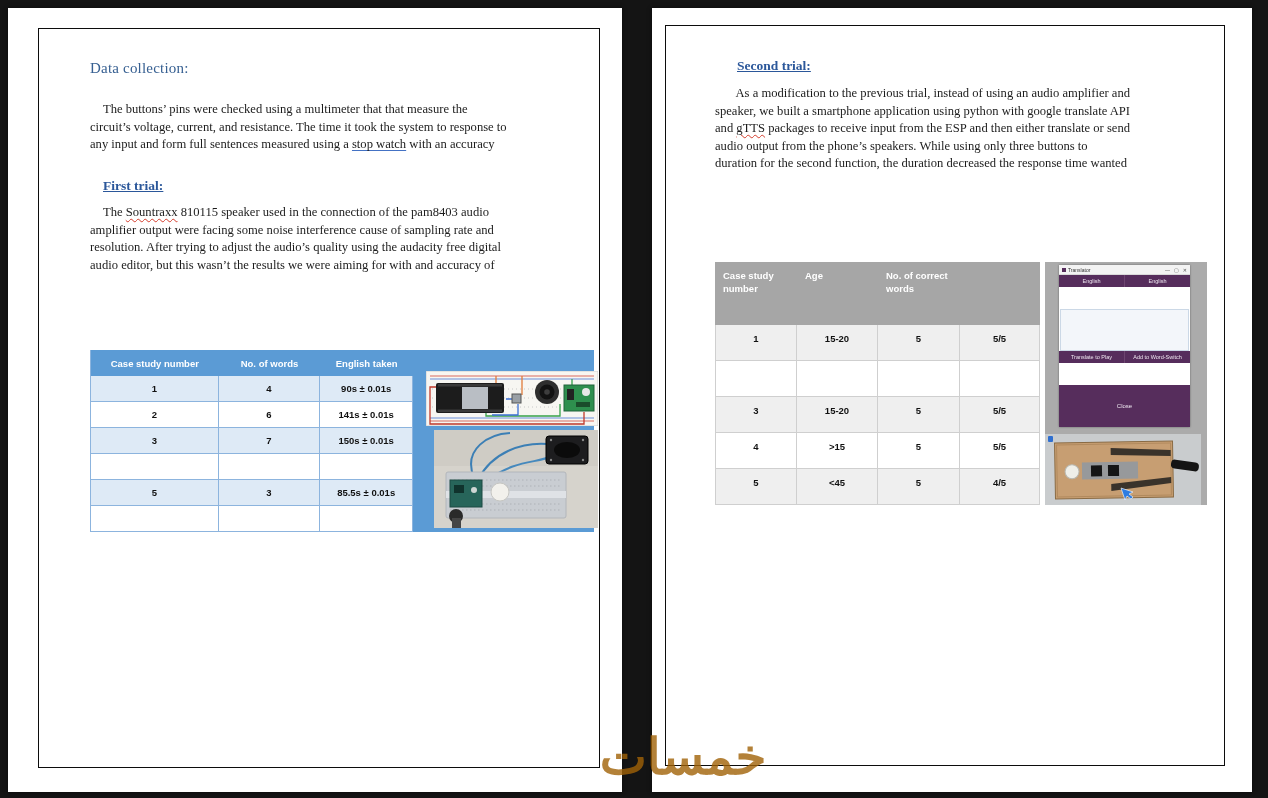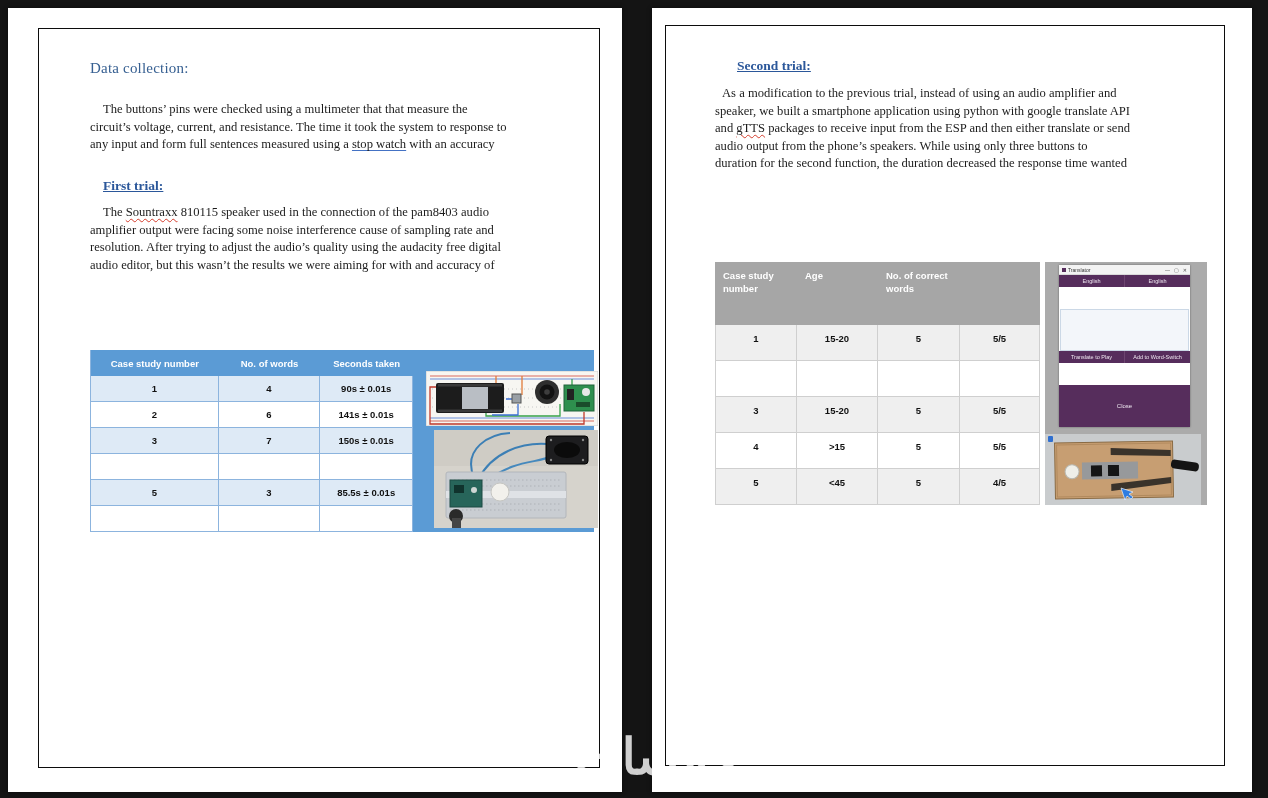--- a/index.html
+++ b/index.html
@@ -14,21 +14,21 @@
   .pborder { position:absolute; border:1.5px solid #0c0c0c; }
   .page-left  .pborder { left:30px; top:20px; width:562px; height:740px; }
   .page-right .pborder { left:13px; top:17px; width:560px; height:741px; }
 
   
   .h-main { position:absolute; font-size:15px; color:#376092; letter-spacing:.2px; }
   .h-sub  { position:absolute; font-size:13.5px; font-weight:bold; text-decoration:underline; color:#2B579A; }
   .para { position:absolute; font-size:12.6px; line-height:17.6px; color:#1c1c1c; }
   .para .line { white-space:nowrap; }
   .indent { padding-left:13px; }
-  .indent-sm { padding-left:7px; }
+  .indent-sm { padding-left:7px;text-align:right; }
   .doclink { color:inherit; text-decoration:underline; text-decoration-color:#4472C4; text-underline-offset:2px; cursor:pointer; }
   .sp { text-decoration:underline wavy #d43c2c; text-decoration-thickness:1px; text-underline-offset:2px; }
 
   
   .lt { position:absolute; left:82px; top:342px; width:323px; font-family:"Liberation Sans", sans-serif; border-left:1px solid #8CB4DE; }
   .lt-hrow { display:flex; height:26px; background:#5B9BD5; color:#fff; font-weight:bold; font-size:9.5px; }
   .lt-hrow .c { display:flex; align-items:center; justify-content:center; }
   .lt-row { display:flex; height:26px; font-size:9.5px; font-weight:bold; color:#111; border-bottom:1px solid #8CB4DE; }
   .lt-row .c { display:flex; align-items:center; justify-content:center; border-right:1px solid #8CB4DE; }
   .lt-row.alt { background:#DEEAF6; }
@@ -60,23 +60,23 @@
   .app-btn { flex:1; background:#562D5C; color:#EDE6EF; font-size:5.5px; display:flex; align-items:center; justify-content:center;
              border-right:1px solid #6d4570; white-space:nowrap; overflow:hidden; }
   .app-btn:last-child { border-right:none; }
   .app-gap1 { height:22px; background:#fff; }
   .app-text { height:42px; margin:0 1px; background:#F3F6FA; border:1px solid #CBD8E6; }
   .app-gap2 { height:22px; background:#fff; }
   .app-close { height:42px; background:#562D5C; color:#EDE6EF; font-size:6px; display:flex; align-items:center; justify-content:center; }
   .app-panel svg { position:absolute; display:block; }
 
   
-  .watermark { position:absolute; left:528px; top:728px; width:260px; text-align:center;
+  .watermark { position:absolute; left:553px; top:728px; width:260px; text-align:center;
                font-family:Liberation Serif, serif; font-weight:bold; font-size:50px;
-               color:#ffffff; opacity:.8; direction:rtl; letter-spacing:1px; }
+               color:#a16207; opacity:.8; direction:rtl; letter-spacing:1px; }
 </style>
 </head>
 <body>
 
 <div class="stage">
 
   <div class="page page-left">
     <div class="pborder"></div>
 
     <div class="h-main" style="left:82px; top:52px;">Data collection:</div>
@@ -93,21 +93,21 @@
       <div class="line indent"><span>The </span><span class="sp">Sountraxx</span><span> 810115 speaker used in the connection of the pam8403 audio</span></div>
       <div class="line">amplifier output were facing some noise interference cause of sampling rate and</div>
       <div class="line">resolution. After trying to adjust the audio’s quality using the audacity free digital</div>
       <div class="line">audio editor, but this wasn’t the results we were aiming for with and accuracy of</div>
     </div>
 
     <div class="lt">
       <div class="lt-hrow">
         <div class="c c1">Case study number</div>
         <div class="c c2">No. of words</div>
-        <div class="c c3">Seconds taken</div>
+        <div class="c c3">English taken</div>
       </div>
       <div class="lt-row alt">
         <div class="c c1">1</div>
         <div class="c c2">4</div>
         <div class="c c3">90s ± 0.01s</div>
       </div>
       <div class="lt-row">
         <div class="c c1">2</div>
         <div class="c c2">6</div>
         <div class="c c3">141s ± 0.01s</div>

